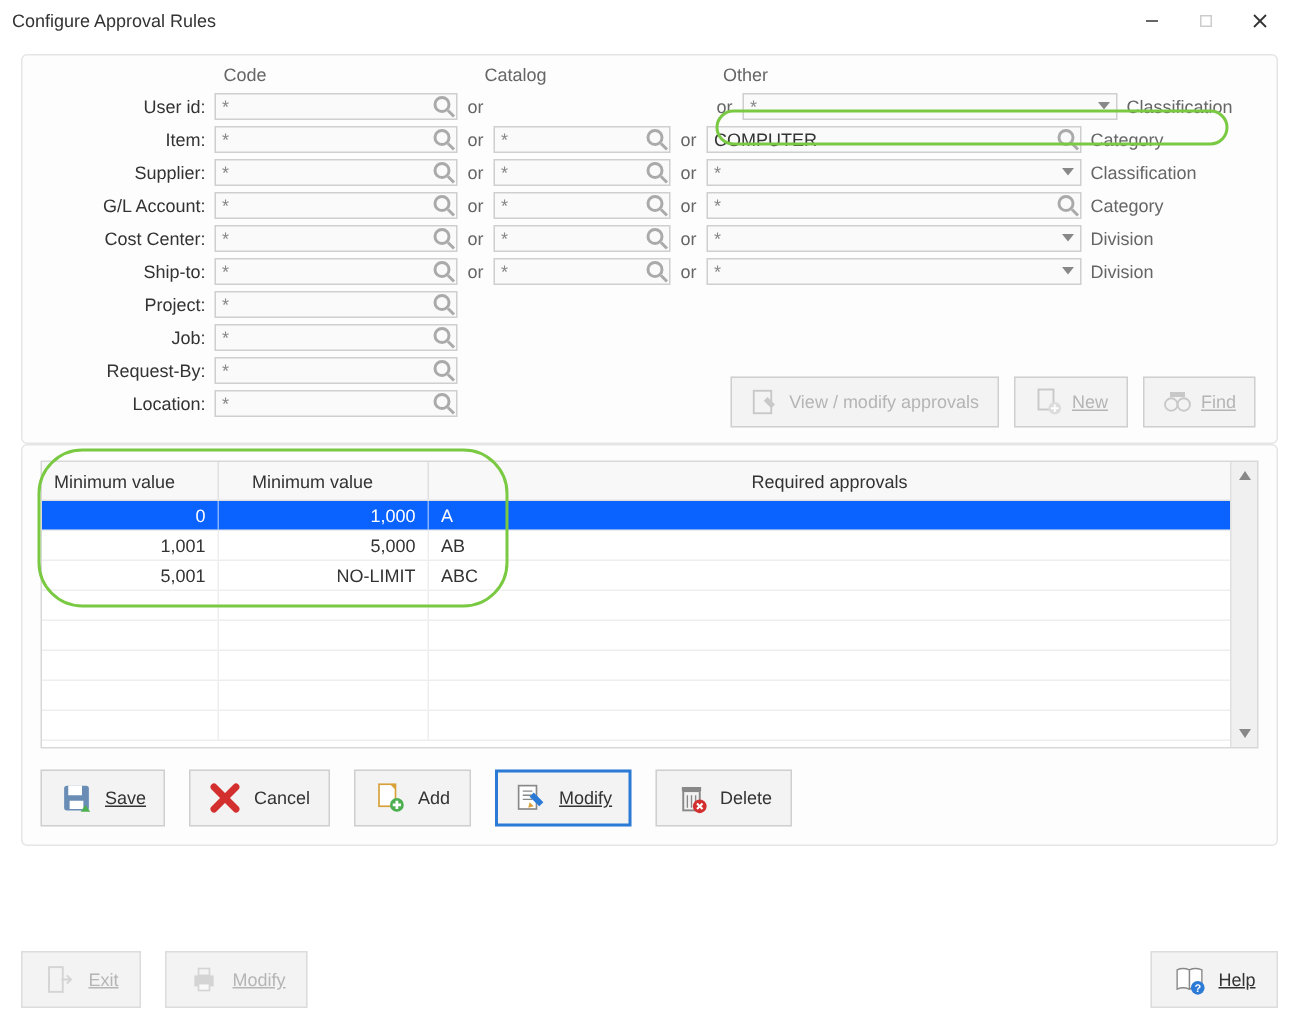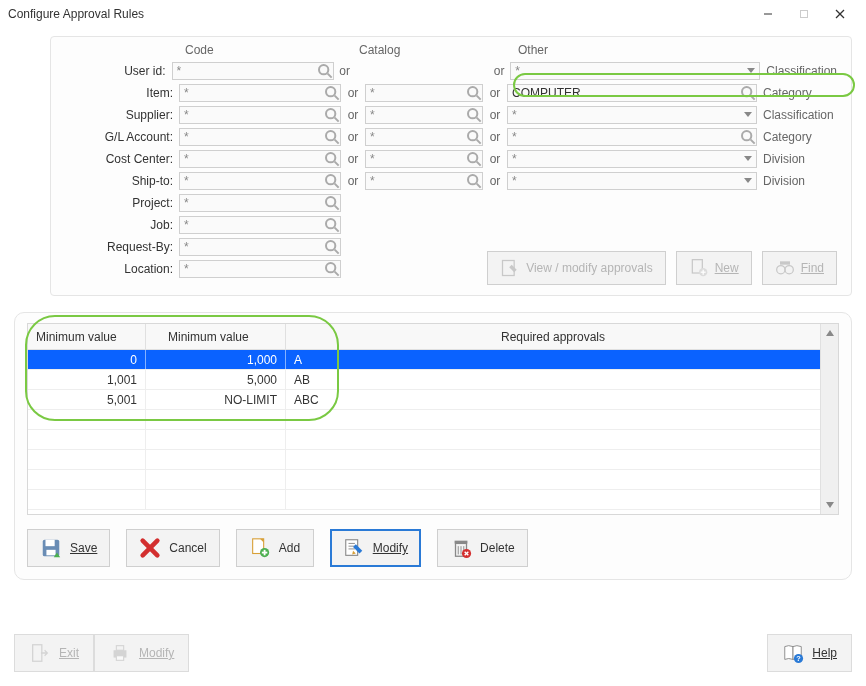--- a/index.html
+++ b/index.html
@@ -31,21 +31,21 @@
   .win-btn svg { width: 10px; height: 10px; }
   .content {
     padding: 8px 14px 10px 14px;
   }
   .panel {
     border: 1px solid #e5e5e5;
     border-radius: 4px;
     background: #fdfdfd;
     padding: 10px 14px 14px 14px;
   }
-  .filter-panel { padding-top: 6px; margin-left: 36px; }
+  .filter-panel { padding-top: 6px; }
   .col-headers {
     display: flex;
     margin-bottom: 4px;
     color: #666;
     font-size: 12px;
   }
   .col-headers .h1 { width: 294px; padding-left: 120px; }
   .col-headers .h2 { width: 159px; }
   .col-headers .h3 { flex: 1; }
   .filter-row {
@@ -122,23 +122,21 @@
     border: 1px solid #cfcfcf;
     background: #f3f3f3;
     color: #555;
     font-size: 12px;
     cursor: pointer;
   }
   .btn.disabled { color: #b5b5b5; cursor: default; }
   .btn svg { width: 20px; height: 20px; }
   .grid-panel {
     position: relative;
-    margin-top: 16px;
     padding: 10px 12px 12px 12px;
-    border-radius: 10px;
   }
   .grid-wrap {
     border: 1px solid #d8d8d8;
     height: 192px;
     display: flex;
     background: #fff;
   }
   .grid-main { flex: 1; }
   .grid-head {
     display: flex;
@@ -207,21 +205,21 @@
   }
   .gbtn.focus { border: 2px solid #2a7ad6; padding: 0 11px; height: 38px; }
   .gbtn svg { width: 22px; height: 22px; }
   .footer {
     position: absolute;
     left: 14px; right: 14px; bottom: 14px;
     display: flex;
     justify-content: space-between;
     align-items: center;
   }
-  .footer .left { display: flex; }
+  .footer .left { display: flex; gap: 16px; }
   .fbtn {
     display: inline-flex;
     align-items: center;
     gap: 8px;
     height: 38px;
     padding: 0 14px;
     border: 1px solid #dcdcdc;
     background: #f3f3f3;
     color: #b5b5b5;
     font-size: 12px;

